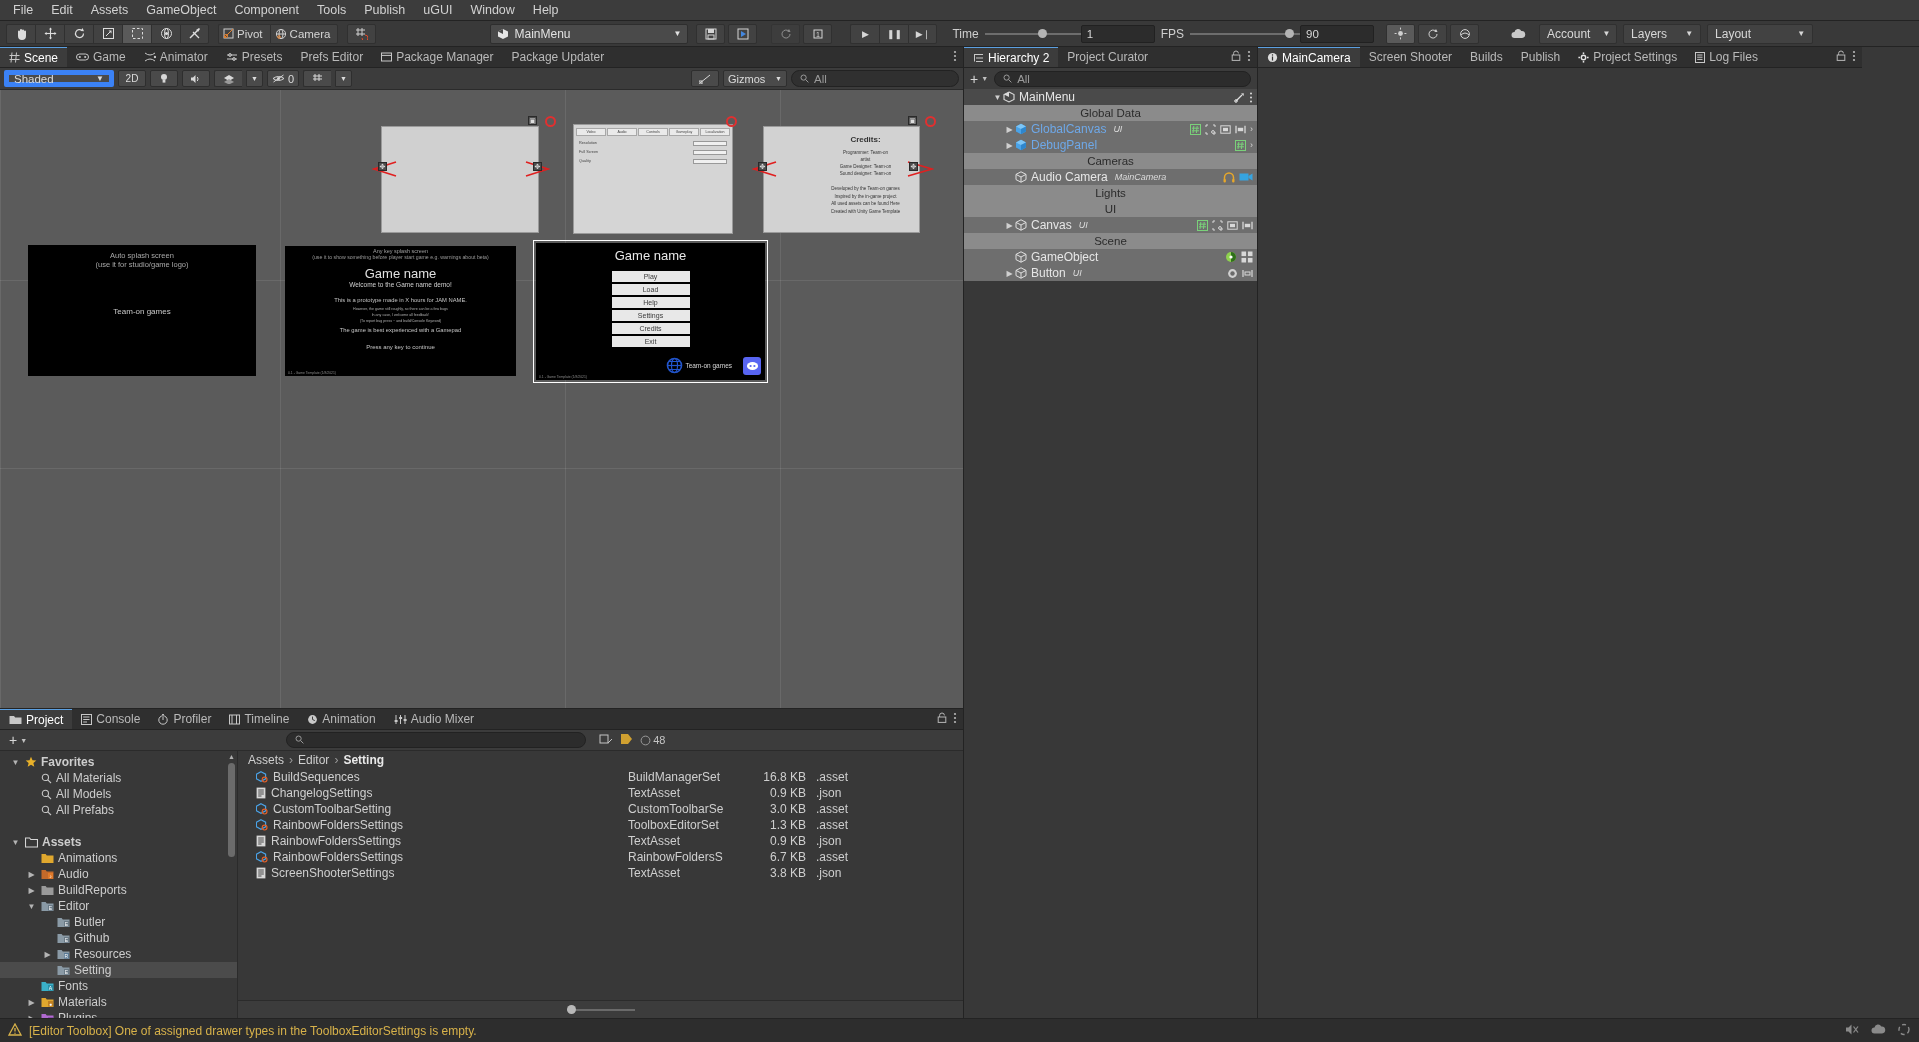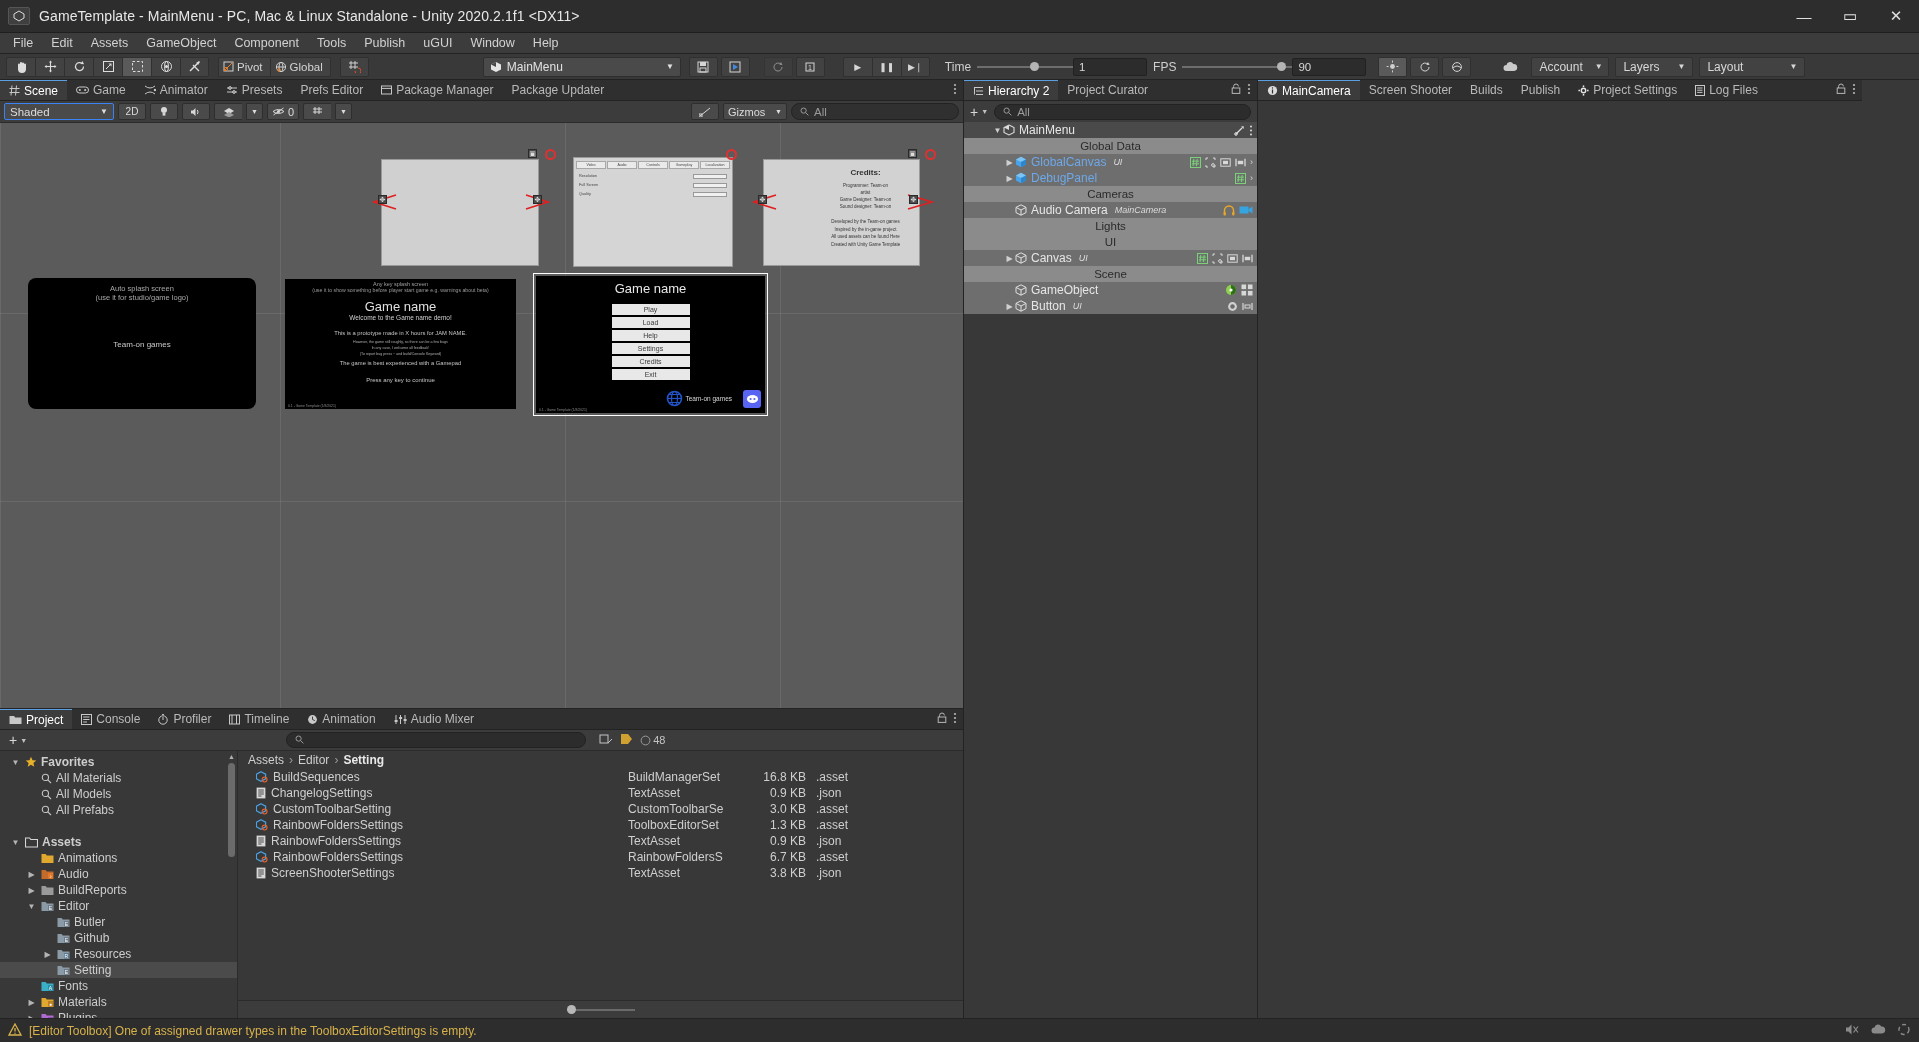--- a/index.html
+++ b/index.html
@@ -60,21 +60,21 @@
      border-bottom:1px solid #232323; }
   .tab{ display:flex; align-items:center; gap:4px; padding:0 9px; font-size:12px; color:#b9b9b9;}
   .tab.active{ background:#3c3c3c; color:#ffffff; border-top:1px solid #5b9fe0;}
   .tabstrip .grow{ flex:1; }
   .tab-tools{ display:flex; align-items:center; gap:6px; padding-right:6px; color:#b6b6b6;}
 
   
   .sceneview{ flex:1; display:flex; flex-direction:column; min-height:0;}
   .scenebar{ height:22px; background:#3c3c3c; display:flex; align-items:center; gap:4px; padding:0 4px;
      flex:0 0 22px; border-bottom:1px solid #2b2b2b;}
-  .sb-drop{ width:110px; height:17px; background:#4a4a4a; border:1px solid #3b82f6; border-radius:2px;
+  .sb-drop{ width:110px; height:17px; background:#4a4a4a; border:5px solid #3b82f6; border-radius:2px;
      display:flex; align-items:center; padding:0 5px; font-size:11.5px; color:#dcdcdc;}
   .sb-drop .cap{flex:1;}
   .sb-btn{ min-width:28px; height:17px; background:#4a4a4a; border:1px solid #2e2e2e; border-radius:2px;
      display:flex; align-items:center; justify-content:center; font-size:11px; color:#dcdcdc; padding:0 4px; gap:3px;}
   .sb-searchbox{ height:17px; background:#303030; border:1px solid #222; border-radius:9px;
      display:flex; align-items:center; padding:0 8px; gap:5px; font-size:11.5px; color:#9a9a9a;}
 
   .canvas{ position:relative; flex:1; background:#5b5b5b; overflow:hidden;}
   .grid-v{ position:absolute; top:0; bottom:0; width:1px; background:rgba(255,255,255,.09);}
   .grid-h{ position:absolute; left:0; right:0; height:1px; background:rgba(255,255,255,.09);}
@@ -149,32 +149,20 @@
   .statusbar .grow{flex:1;}
   .st-icons{ display:flex; gap:10px; color:#9a9a9a; font-size:13px;}
 
   .ico{ display:inline-flex; align-items:center; justify-content:center; }
 </style>
 </head>
 <body>
 
 <div class="app">
 
-  <div class="titlebar">
-    <div class="tb-icon">
-      <svg width="12" height="12" viewBox="0 0 12 12">
-          <polygon points="6,1 11,4 11,8 6,11 1,8 1,4" fill="none" stroke="#ddd" stroke-width="1"></polygon>
-        </svg>
-    </div>
-    <div class="tb-title">GameTemplate - MainMenu - PC, Mac &amp; Linux Standalone - Unity 2020.2.1f1 &lt;DX11&gt;</div>
-    <div class="tb-spacer"></div>
-    <div class="tb-btn">—</div>
-    <div class="tb-btn">▭</div>
-    <div class="tb-btn close">✕</div>
-  </div>
 
   <div class="menubar" id="menubar">
       <div class="mi">File</div>
       <div class="mi">Edit</div>
       <div class="mi">Assets</div>
       <div class="mi">GameObject</div>
       <div class="mi">Component</div>
       <div class="mi">Tools</div>
       <div class="mi">Publish</div>
       <div class="mi">uGUI</div>
@@ -248,21 +236,21 @@
       </div>
       <div class="pivbtn r">
         <span class="ico">
             <svg width="12" height="12" viewBox="0 0 12 12">
               <circle cx="6" cy="6" r="4.6" fill="none" stroke="#cfcfcf"></circle>
               <ellipse cx="6" cy="6" rx="2" ry="4.6" fill="none" stroke="#cfcfcf"></ellipse>
               <line x1="1.4" y1="6" x2="10.6" y2="6" stroke="#cfcfcf"></line>
               <circle cx="4" cy="9" r="1.3" fill="none" stroke="#e08030"></circle>
             </svg>
           </span>
-        <span>Global</span>
+        <span>Camera</span>
       </div>
     </div>
 
     <div class="tbtn solo" style="margin-right:14px;">
       <svg width="13" height="13" viewBox="0 0 13 13">
           <line x1="3" y1="1" x2="3" y2="9" stroke="#cfcfcf"></line>
           <line x1="7" y1="1" x2="7" y2="9" stroke="#cfcfcf"></line>
           <line x1="1" y1="3" x2="10" y2="3" stroke="#cfcfcf"></line>
           <line x1="1" y1="7" x2="10" y2="7" stroke="#cfcfcf"></line>
           <path d="M7 11 a3 3 0 1 0 3 -3" fill="none" stroke="#e04a2a"></path>
@@ -604,21 +592,21 @@
           <div class="gizmo" style="left:533px;top:72px">
               <div class="gz-sq">✥</div>
             </div>
           <div class="gizmo" style="left:758px;top:72px">
               <div class="gz-sq">✥</div>
             </div>
           <div class="gizmo" style="left:909px;top:72px">
               <div class="gz-sq">✥</div>
             </div>
 
-          <div class="blackscreen" style="left:28px;top:155px;width:228px;height:131px;border-radius:8px;">
+          <div class="blackscreen" style="left:28px;top:155px;width:228px;height:131px;">
             <div style="text-align:center;font-size:7.5px;margin-top:6px;color:#a8a8a8">Auto splash screen</div>
             <div style="text-align:center;font-size:7.5px;color:#a8a8a8">(use it for studio/game logo)</div>
             <div style="text-align:center;font-size:8px;margin-top:38px;color:#c9c9c9">Team-on games</div>
           </div>
 
           <div class="blackscreen" style="left:285px;top:156px;width:231px;height:130px;">
             <div style="text-align:center;font-size:5.5px;margin-top:2px;color:#a0a0a0">Any key splash screen</div>
             <div style="text-align:center;font-size:5.2px;color:#9a9a9a">(use it to show something before player start game e.g. warnings about beta)</div>
             <div style="text-align:center;font-size:13px;margin-top:6px;color:#e0e0e0">Game name</div>
             <div style="text-align:center;font-size:6.5px;color:#d0d0d0">Welcome to the Game name demo!</div>

